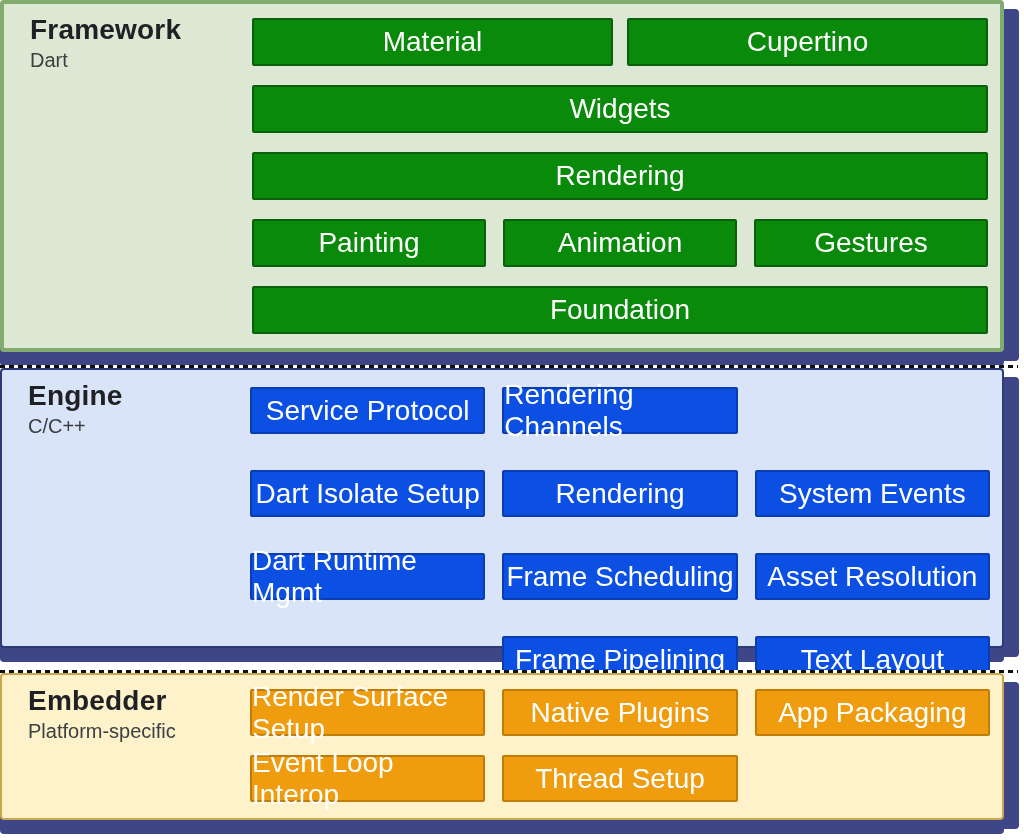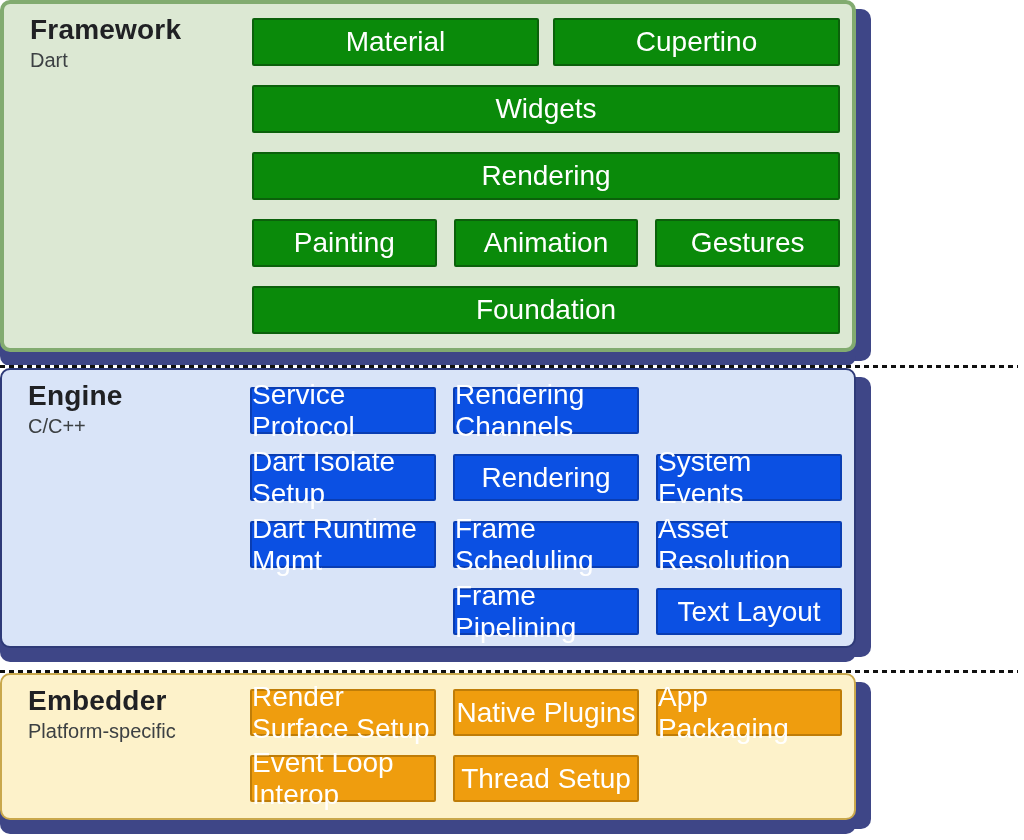--- a/index.html
+++ b/index.html
@@ -1,22 +1,22 @@
 <!DOCTYPE html>
 <html style="--navy: #3e4687; --fw-bg: #dce8d3; --fw-border: #82ab70; --green: #0a8a0a; --green-border: #0b610b; --en-bg: #d9e4f8; --en-border: #2e3a78; --blue: #0b50e3; --blue-border: #0a3db2; --em-bg: #fdf2ca; --em-border: #c9a84c; --orange: #ef9d0e; --orange-border: #bf7d08;"><head>
 <meta charset="utf-8">
 <style>
   html,body{margin:0;padding:0;background:#ffffff;}
   body{width:1024px;height:840px;font-family:"Liberation Sans",sans-serif;overflow:hidden;}
   .stage{position:relative;width:1024px;height:840px;}
 
   .layer{
     box-sizing:border-box;
-    width:856px;
-    border-radius:10px;
+    width:1004px;
+    border-radius:4px;
     position:relative;
     box-shadow:0 14px 0 0 var(--navy), 15px 9px 0 0 var(--navy);
   }
   .layer-framework{
     height:352px;
     margin-bottom:13px;
     background:var(--fw-bg);
     border:4px solid var(--fw-border);
   }
   .layer-engine{
@@ -38,21 +38,21 @@
 
   .ltitle{position:absolute;left:26px;top:10px;}
   .lt{font-size:28px;font-weight:600;color:#202124;letter-spacing:0.2px;}
   .ls{font-size:20px;color:#3c4043;margin-top:3px;}
 
   .lboxes{
     margin-left:248px;margin-right:12px;
     display:flex;flex-direction:column;
   }
   .layer-framework .lboxes{padding-top:14px;gap:19px;}
-  .layer-engine   .lboxes{padding-top:17px;gap:20px;}
+  .layer-engine   .lboxes{padding-top:17px;gap:36px;}
   .layer-embedder .lboxes{padding-top:14px;gap:19px;}
 
   .brow{display:grid;}
   .brow.cols-1{grid-template-columns:1fr;}
   .brow.cols-2{grid-template-columns:repeat(2,1fr);gap:14px;}
   .brow.cols-3{grid-template-columns:repeat(3,1fr);gap:17px;}
 
   .box{
     height:48px;
     display:flex;align-items:center;justify-content:center;

